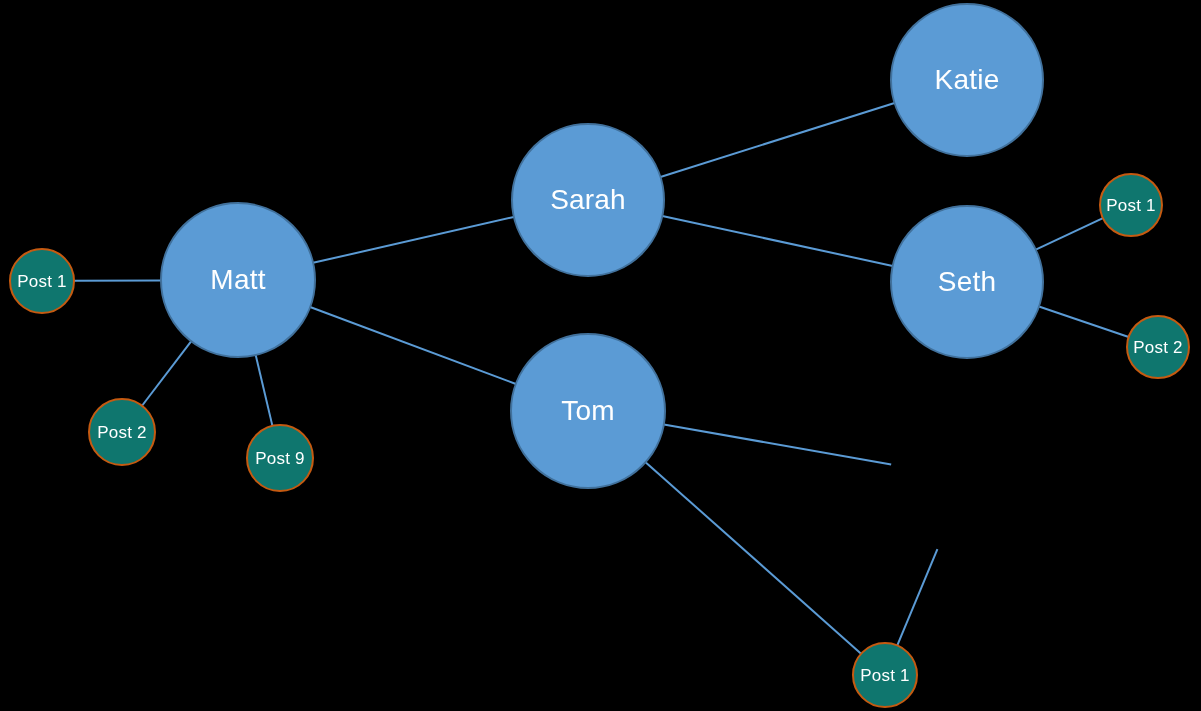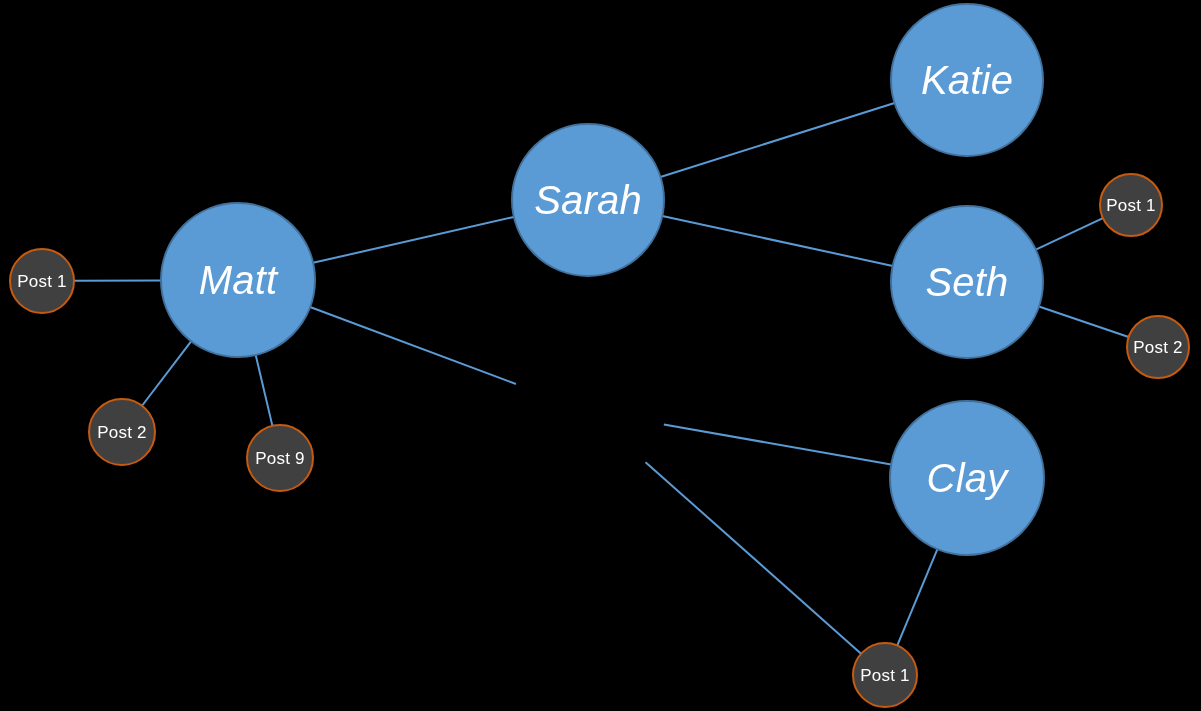--- a/index.html
+++ b/index.html
@@ -38,33 +38,32 @@
     align-items: center;
     justify-content: center;
     text-align: center;
     user-select: none;
   }
   .node.person {
     background: #5B9BD5;
     border: 2px solid #41719C;
   }
   .node.post {
-    background: #404040;
+    background: #0f766e;
     border: 2px solid #C55A11;
   }
   .node-label {
     color: #FFFFFF;
     font-weight: 400;
     line-height: 1;
     white-space: nowrap;
     letter-spacing: 0.2px;
   }
   .node.person .node-label {
-    font-size: 40px;
-    font-style: italic;
+    font-size: 28px;
   }
   .node.post .node-label {
     font-size: 17px;
   }
 </style>
 </head>
 <body>
 
 <div id="canvas-wrap" style="background: rgb(0, 0, 0);">
   <svg id="edge-layer" viewBox="0 0 1201 711" width="1201" height="711" xmlns="http://www.w3.org/2000/svg">
@@ -81,28 +80,28 @@
       <line x1="645.5505175386418" y1="462.1560155899038" x2="861.0829018021229" y2="653.7403571574425" stroke="#5B9BD5" stroke-width="2"></line>
       <line x1="937.4102398462185" y1="549.0875945157921" x2="897.2970431807923" y2="645.4571035778526" stroke="#5B9BD5" stroke-width="2"></line>
     </svg>
   <div id="node-layer">
       <div class="node person" style="left: 160px; top: 202px; width: 156px; height: 156px;">
         <span class="node-label">Matt</span>
       </div>
       <div class="node person" style="left: 511px; top: 123px; width: 154px; height: 154px;">
         <span class="node-label">Sarah</span>
       </div>
+      <div class="node person" style="left: 510px; top: 333px; width: 156px; height: 156px;">
+        <span class="node-label">Tom</span>
+      </div>
       <div class="node person" style="left: 890px; top: 3px; width: 154px; height: 154px;">
         <span class="node-label">Katie</span>
       </div>
       <div class="node person" style="left: 890px; top: 205px; width: 154px; height: 154px; text-align: right;">
         <span class="node-label">Seth</span>
-      </div>
-      <div class="node person" style="left: 889px; top: 400px; width: 156px; height: 156px;">
-        <span class="node-label">Clay</span>
       </div>
       <div class="node post" style="left: 9px; top: 248px; width: 66px; height: 66px;">
         <span class="node-label">Post 1</span>
       </div>
       <div class="node post" style="left: 88px; top: 398px; width: 68px; height: 68px;">
         <span class="node-label">Post 2</span>
       </div>
       <div class="node post" style="left: 246px; top: 424px; width: 68px; height: 68px;">
         <span class="node-label">Post 9</span>
       </div>

